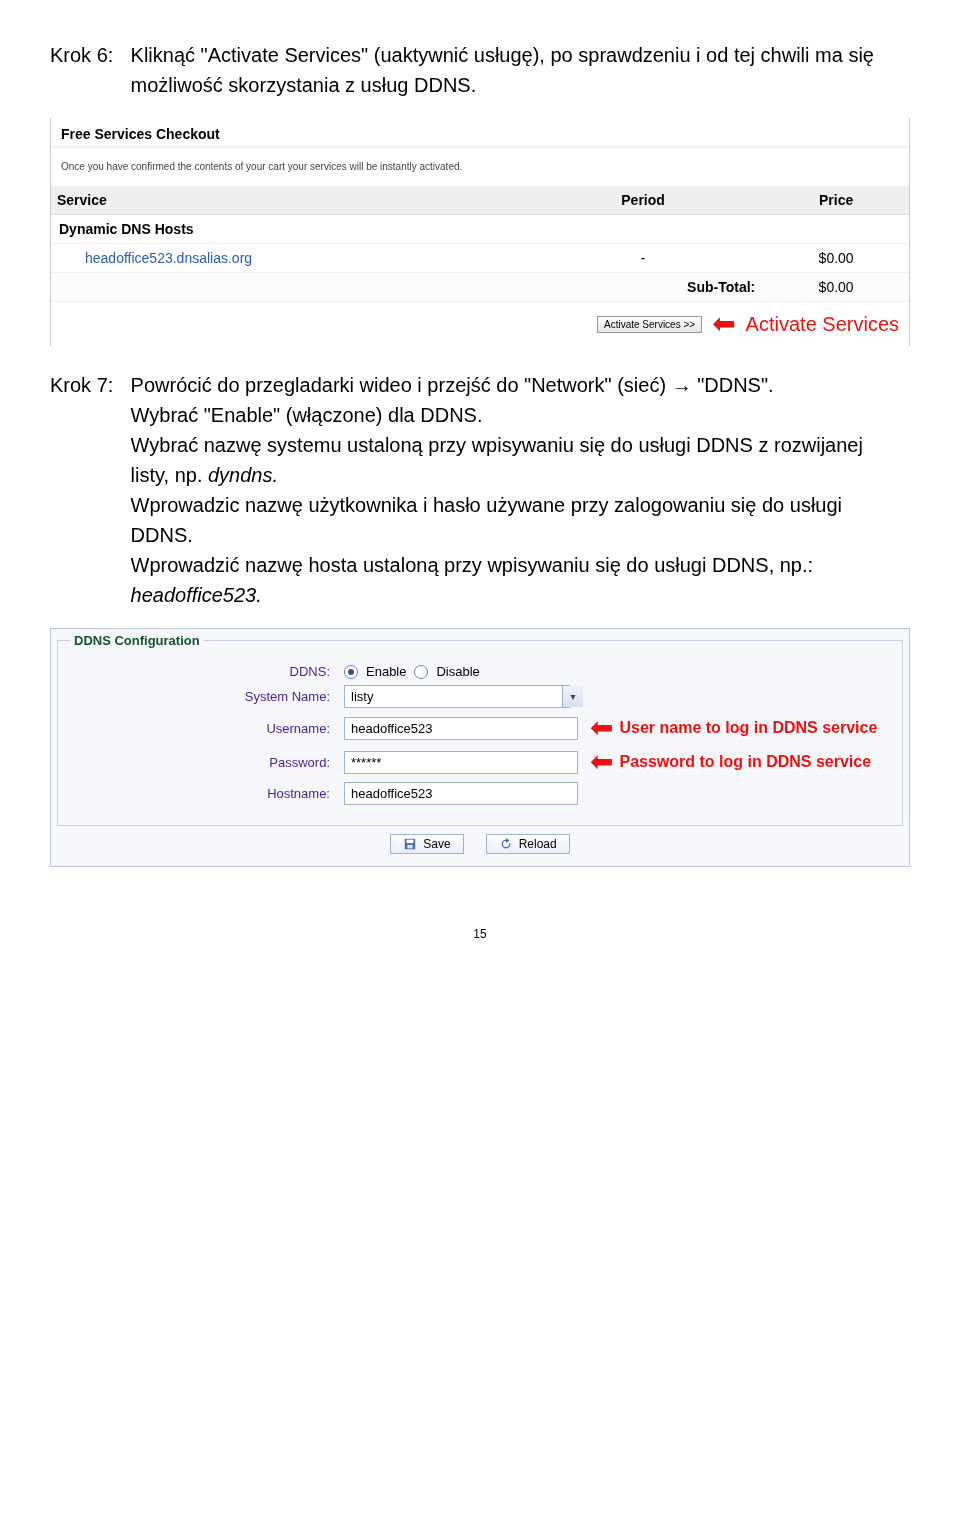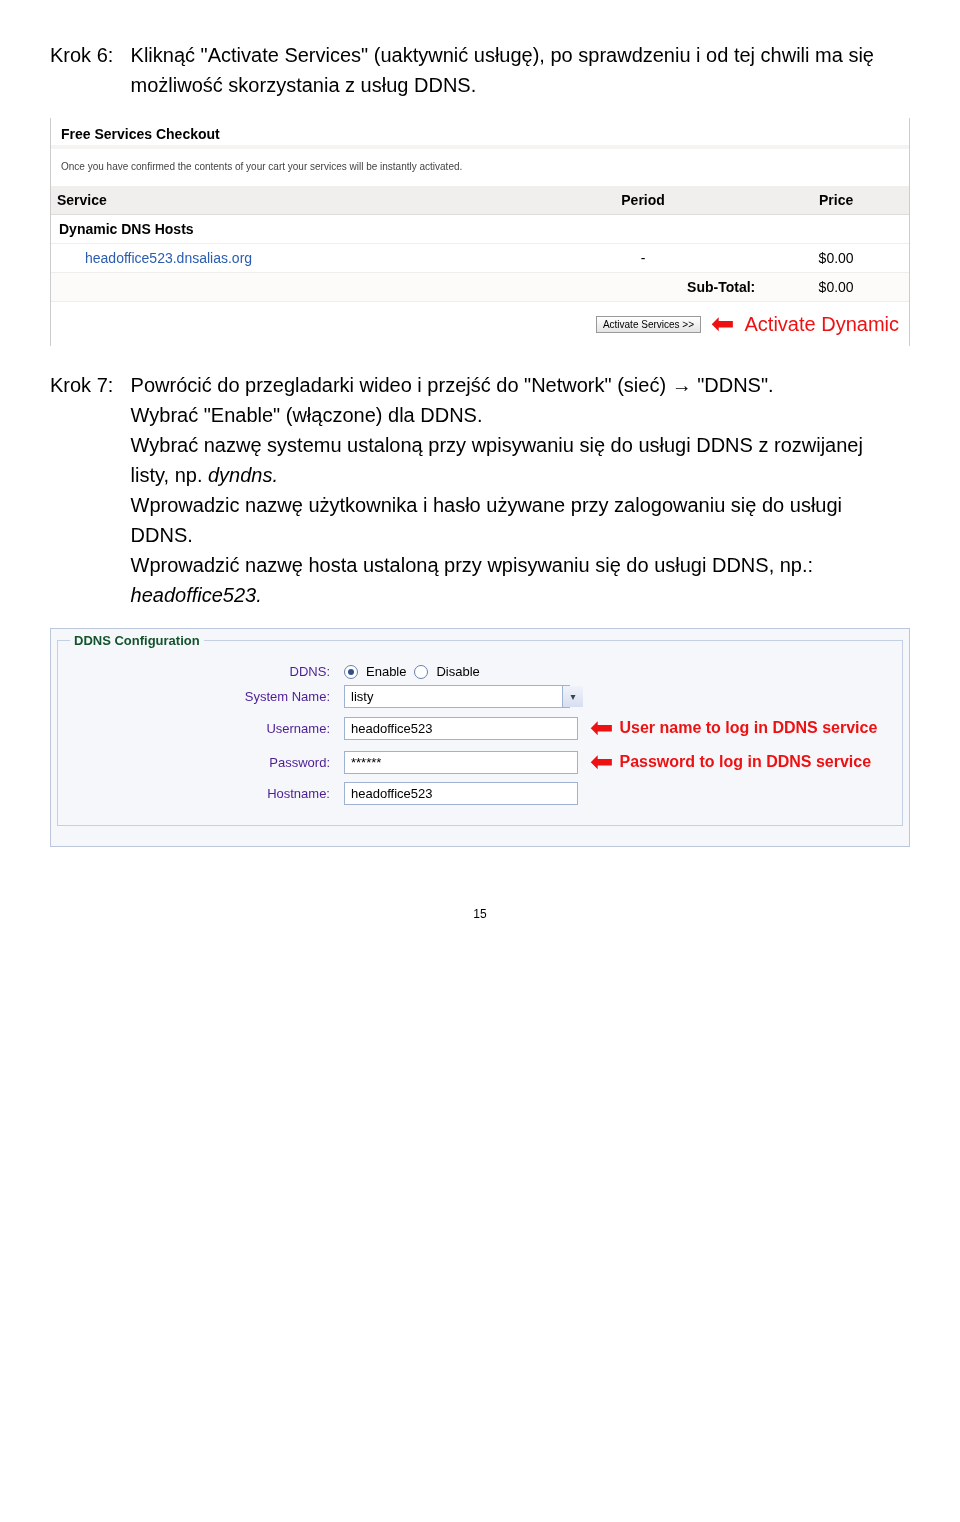--- a/index.html
+++ b/index.html
@@ -219,21 +219,21 @@
       <tr class="shot1-subtotal">
         <td></td>
         <td>Sub-Total:</td>
         <td>$0.00</td>
       </tr>
     </tbody>
       </table>
     <div class="shot1-actrow">
       <button class="act-btn">Activate Services &gt;&gt;</button>
       <span class="red-arrow">⬅</span>
-      <span class="red-callout">Activate Dynamic</span>
+      <span class="red-callout">Activate Services</span>
     </div>
   </div>
 
   <div class="step">
     <span class="step-label">Krok 7:</span>
     <span class="step-body">
       <span>Powrócić do przegladarki wideo i przejść do "Network" (sieć) → "DDNS".</span><br>
       <span>Wybrać "Enable" (włączone) dla DDNS.</span><br>
       <span>Wybrać nazwę systemu ustaloną przy wpisywaniu się do usługi DDNS z rozwijanej listy, np. </span><span class="italic">dyndns.</span><br>
       <span>Wprowadzic nazwę użytkownika i hasło używane przy zalogowaniu się do usługi DDNS.</span><br>
@@ -288,17 +288,33 @@
       </div>
 
       <div class="form-row">
         <div class="flabel">Hostname:</div>
         <div class="fcontrol">
           <div class="txtfield">headoffice523</div>
         </div>
       </div>
     </fieldset>
 
+    <div class="shot2-btnrow">
+      <button class="btn2">
+        <svg class="icon-svg" viewBox="0 0 16 16">
+            <rect x="2" y="2" width="12" height="12" fill="#4a6aa8" rx="1"></rect>
+            <rect x="4" y="3" width="8" height="4" fill="#fff"></rect>
+            <rect x="5" y="9" width="6" height="4" fill="#dbe4f4"></rect>
+          </svg>
+        <span>Save</span>
+      </button>
+      <button class="btn2">
+        <svg class="icon-svg" viewBox="0 0 16 16">
+            <path d="M8 3a5 5 0 1 0 4.9 4h-1.6A3.5 3.5 0 1 1 8 4.5V7l4-3-4-3v2z" fill="#4a6aa8"></path>
+          </svg>
+        <span>Reload</span>
+      </button>
+    </div>
   </div>
 
   <div class="page-num">15</div>
 
 </div>
 
 </body></html>

